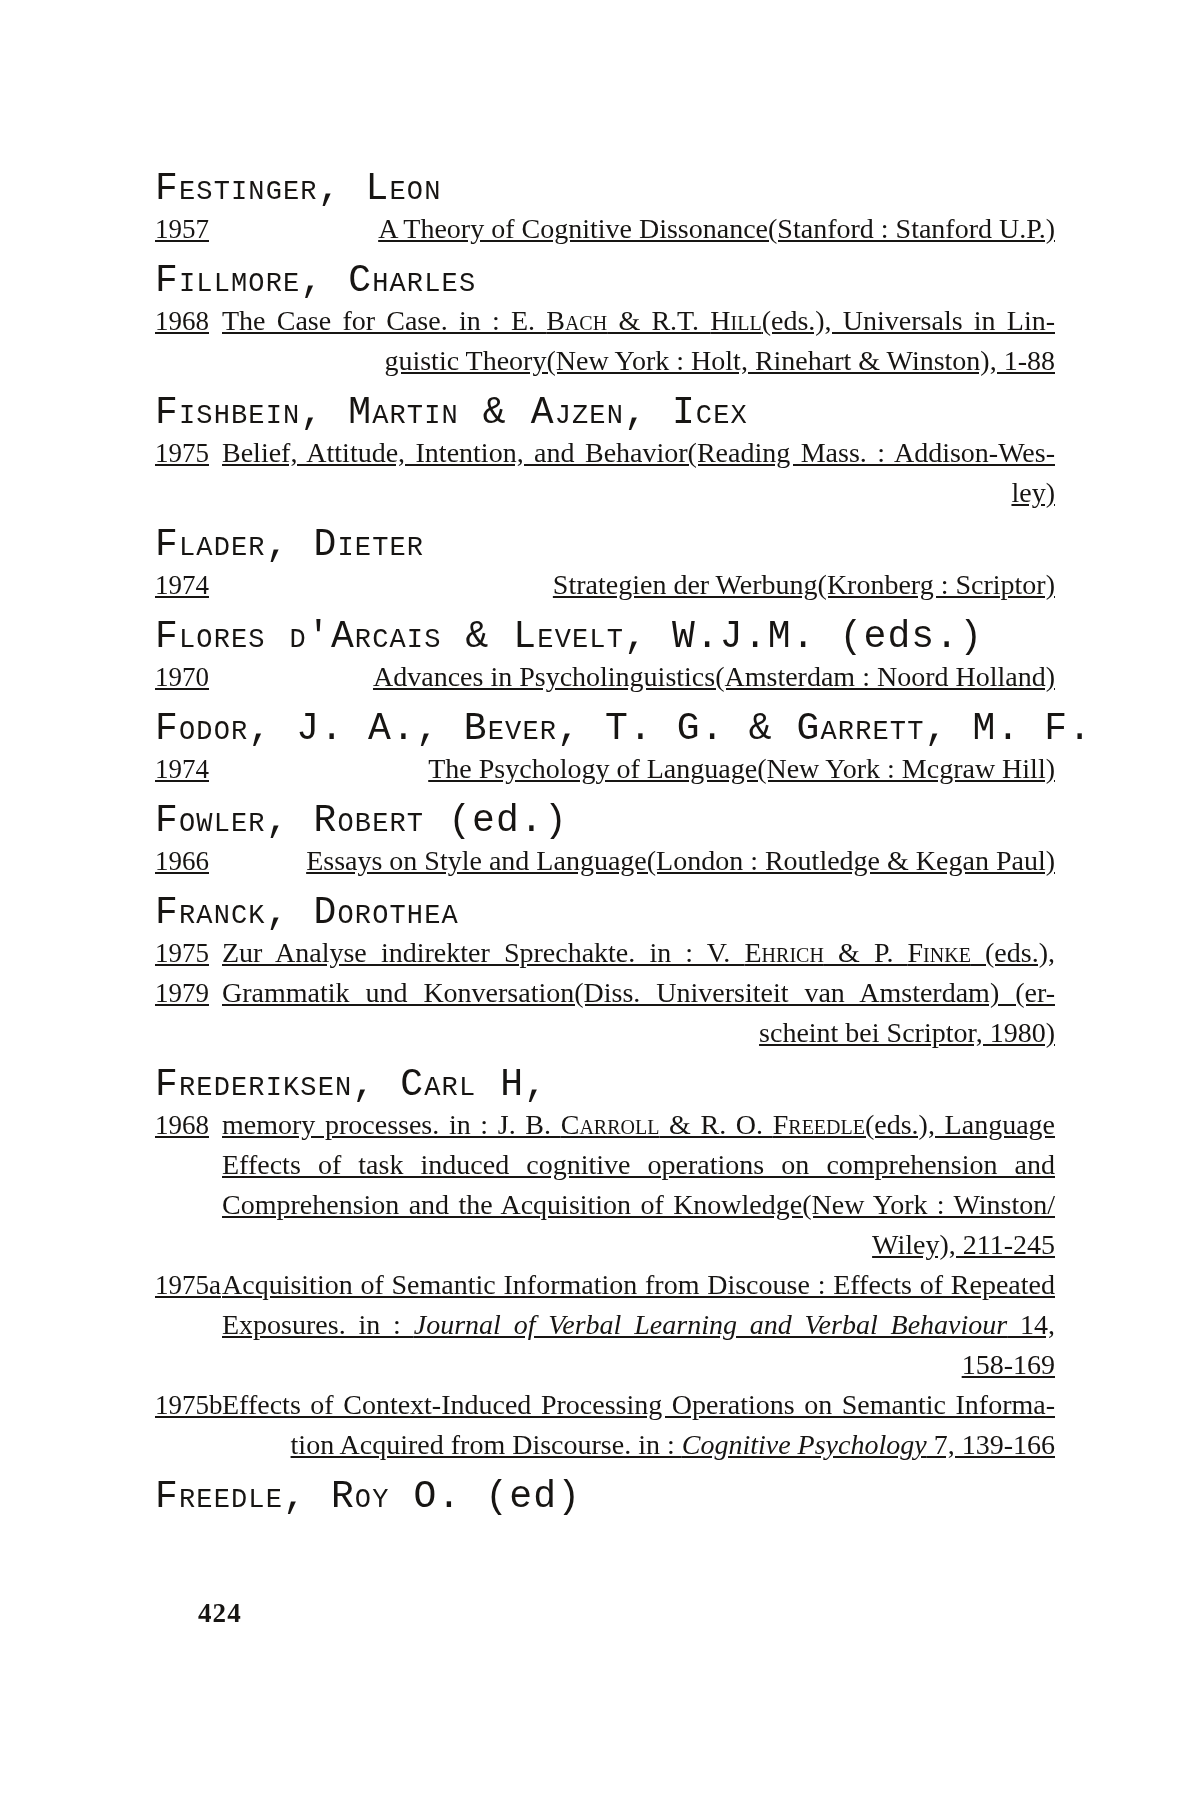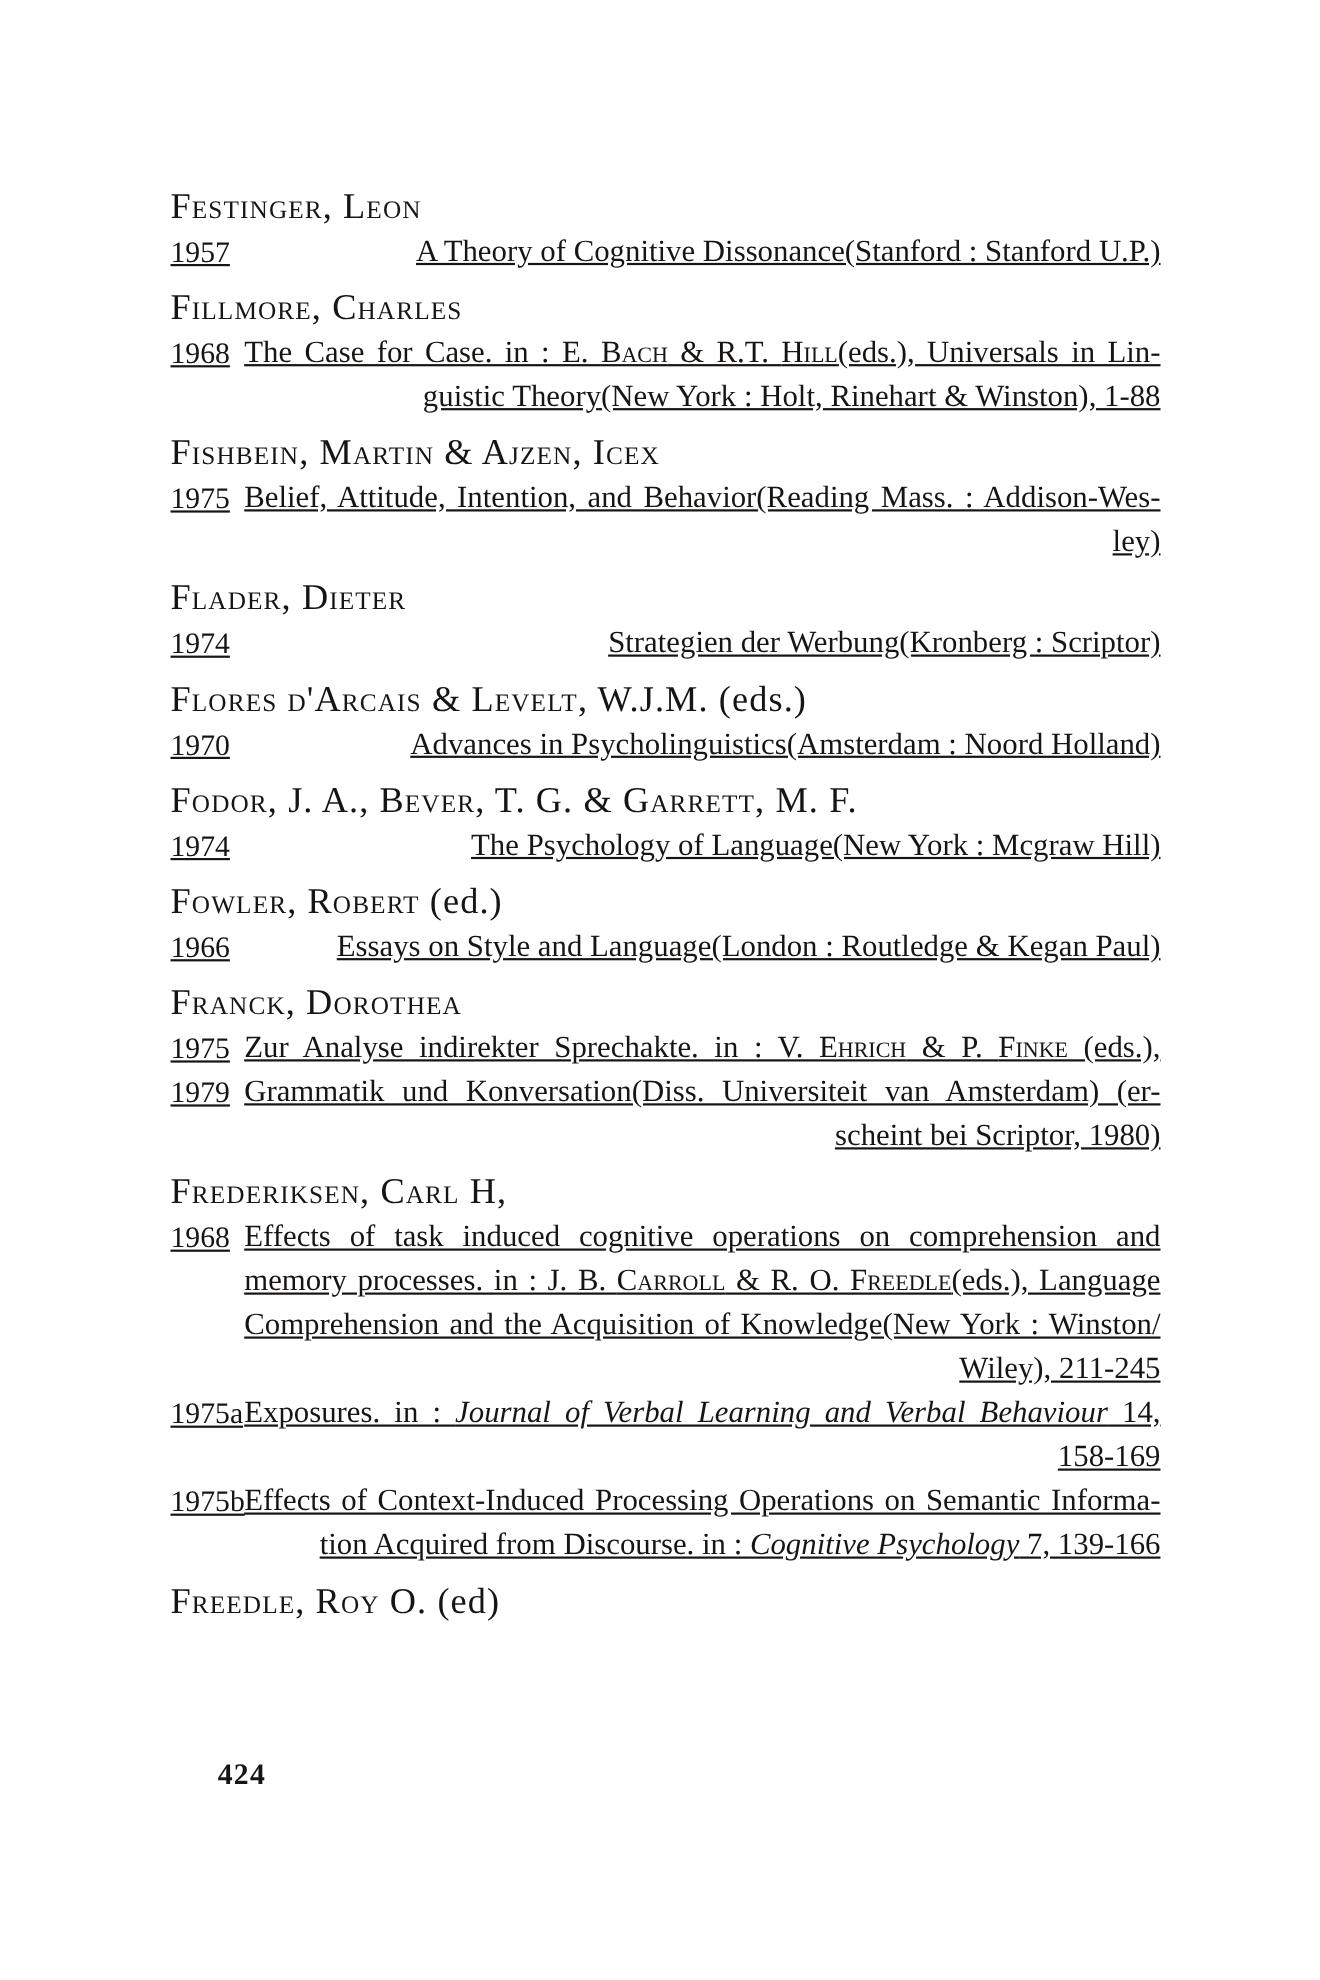--- a/index.html
+++ b/index.html
@@ -20,24 +20,25 @@
     top: 0; left: 0;
     width: 1200px;
     height: 1800px;
     padding: 168px 145px 0 155px;
     box-sizing: border-box;
   }
   .entry {
     margin-bottom: 11px;
   }
   .author {
-    font-size: 33px;
+    font-size: 38px;
     line-height: 41px;
     letter-spacing: 0.03em;
     white-space: nowrap;
+    font-family: Liberation Mono, monospace;
   }
   .sc {
     font-variant: small-caps;
   }
   .it {
     font-style: italic;
   }
   .work {
     display: flex;
     align-items: flex-start;
@@ -154,29 +155,30 @@
             <div class="line j"><span>Grammatik und Konversation(Diss. Universiteit van Amsterdam) (er-</span></div>
             <div class="line"><span>scheint bei Scriptor, 1980)</span></div>
           </div>
         </div>
       </div>
       <div class="entry">
         <div class="author"><span class="sc">Frederiksen, Carl H,</span></div>
         <div class="work">
           <div class="year">1968</div>
           <div class="work-text">
+            <div class="line j"><span>memory processes. in : J. B. </span><span class="sc">Carroll</span><span> &amp; R. O. </span><span class="sc">Freedle</span><span>(eds.), Language</span></div>
             <div class="line j"><span>Effects of task induced cognitive operations on comprehension and</span></div>
-            <div class="line j"><span>memory processes. in : J. B. </span><span class="sc">Carroll</span><span> &amp; R. O. </span><span class="sc">Freedle</span><span>(eds.), Language</span></div>
             <div class="line j"><span>Comprehension and the Acquisition of Knowledge(New York : Winston/</span></div>
             <div class="line"><span>Wiley), 211-245</span></div>
           </div>
         </div>
         <div class="work">
           <div class="year">1975a</div>
           <div class="work-text">
+            <div class="line j"><span>Acquisition of Semantic Information from Discouse : Effects of Repeated</span></div>
             <div class="line j"><span>Exposures. in : </span><span class="it">Journal of Verbal Learning and Verbal Behaviour</span><span> 14,</span></div>
             <div class="line"><span>158-169</span></div>
           </div>
         </div>
         <div class="work">
           <div class="year">1975b</div>
           <div class="work-text">
             <div class="line j"><span>Effects of Context-Induced Processing Operations on Semantic Informa-</span></div>
             <div class="line"><span>tion Acquired from Discourse. in : </span><span class="it">Cognitive Psychology</span><span> 7, 139-166</span></div>
           </div>

